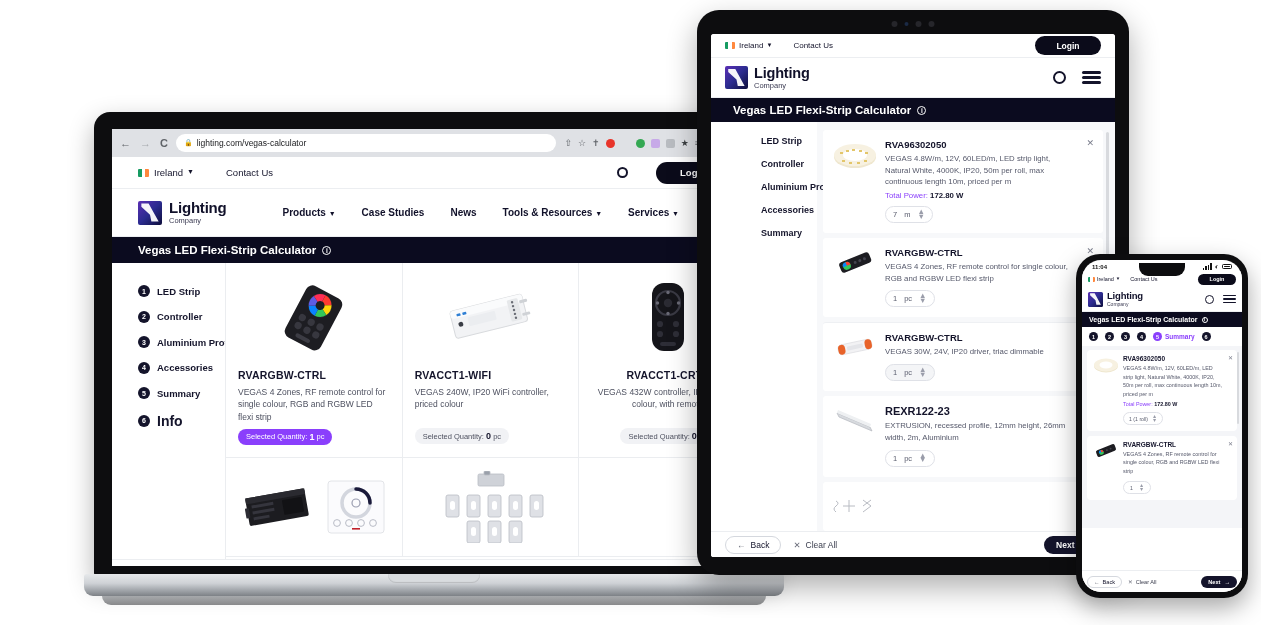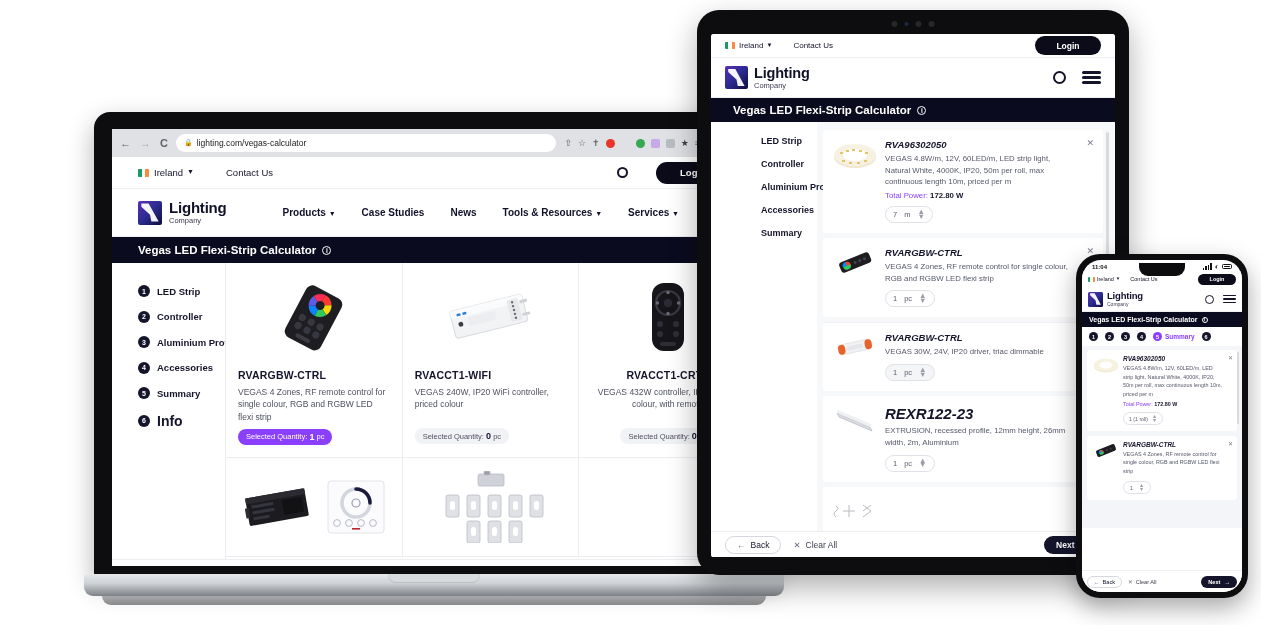--- a/index.html
+++ b/index.html
@@ -82,21 +82,21 @@
 
   .bottom-bar { display:flex; align-items:center; background:#fff; }
   .btn-back { display:inline-flex; align-items:center; border:1px solid #d5d8de; border-radius:999px; color:#14142b; }
   .btn-clear { display:inline-flex; align-items:center; color:#3a3d4d; }
   .btn-next { display:inline-flex; align-items:center; background:#14142b; color:#fff; border-radius:999px; font-weight:600;}
 
   
   .sum-row { display:flex; background:#fff; position:relative; }
   .sum-thumb { flex:none; display:flex; align-items:center; justify-content:center; }
   .sum-body { flex:1; min-width:0; }
-  .sum-code { font-weight:700; color:#14142b;font-style:italic; }
+  .sum-code { font-weight:700; color:#14142b; }
   .sum-desc { color:#55586a; }
   .sum-power { color:#8a3ffc; }
   .sum-power b { color:#14142b; }
   .sum-x { position:absolute; color:#7a7d8c; }
   .stepper {
     display:inline-flex; align-items:center; border:1px solid #dfe1e7;
     border-radius:999px; color:#5a5d6e; background:#fff;
   }
   .stepper .sp-arrows { display:flex; flex-direction:column; align-items:center; line-height:.6; color:#9a9daa;}
 
@@ -595,21 +595,21 @@
           </div>
 
           <div class="sum-row" style="padding:9px 26px 10px 6px;border-radius:3px;margin-bottom:5px">
             <div class="sum-thumb" style="width:52px;height:30px">
               <svg width="46" height="26" viewBox="0 0 46 26">
                 <polygon points="5,6 38,20 40,24 7,10" fill="#d7dade" stroke="#b4b8bf" stroke-width="0.7"></polygon>
                 <polygon points="5,6 38,20 39,17 6,3" fill="#eef0f2"></polygon>
               </svg>
             </div>
             <div class="sum-body" style="padding-left:4px">
-              <div class="sum-code" style="font-size:15px">REXR122-23</div>
+              <div class="sum-code" style="font-size:11px">REXR122-23</div>
               <div class="sum-desc" style="font-size:7.8px;line-height:1.5;margin-top:3px">EXTRUSION, recessed profile, 12mm height, 26mm width, 2m, Aluminium</div>
               <div class="stepper" style="font-size:7.5px;padding:3px 7px;gap:7px;margin-top:6px">
                 <span>1</span>
                 <span>pc</span>
                 <span class="sp-arrows">
                     <span>▲</span>
                     <span>▼</span>
                   </span>
               </div>
             </div>

